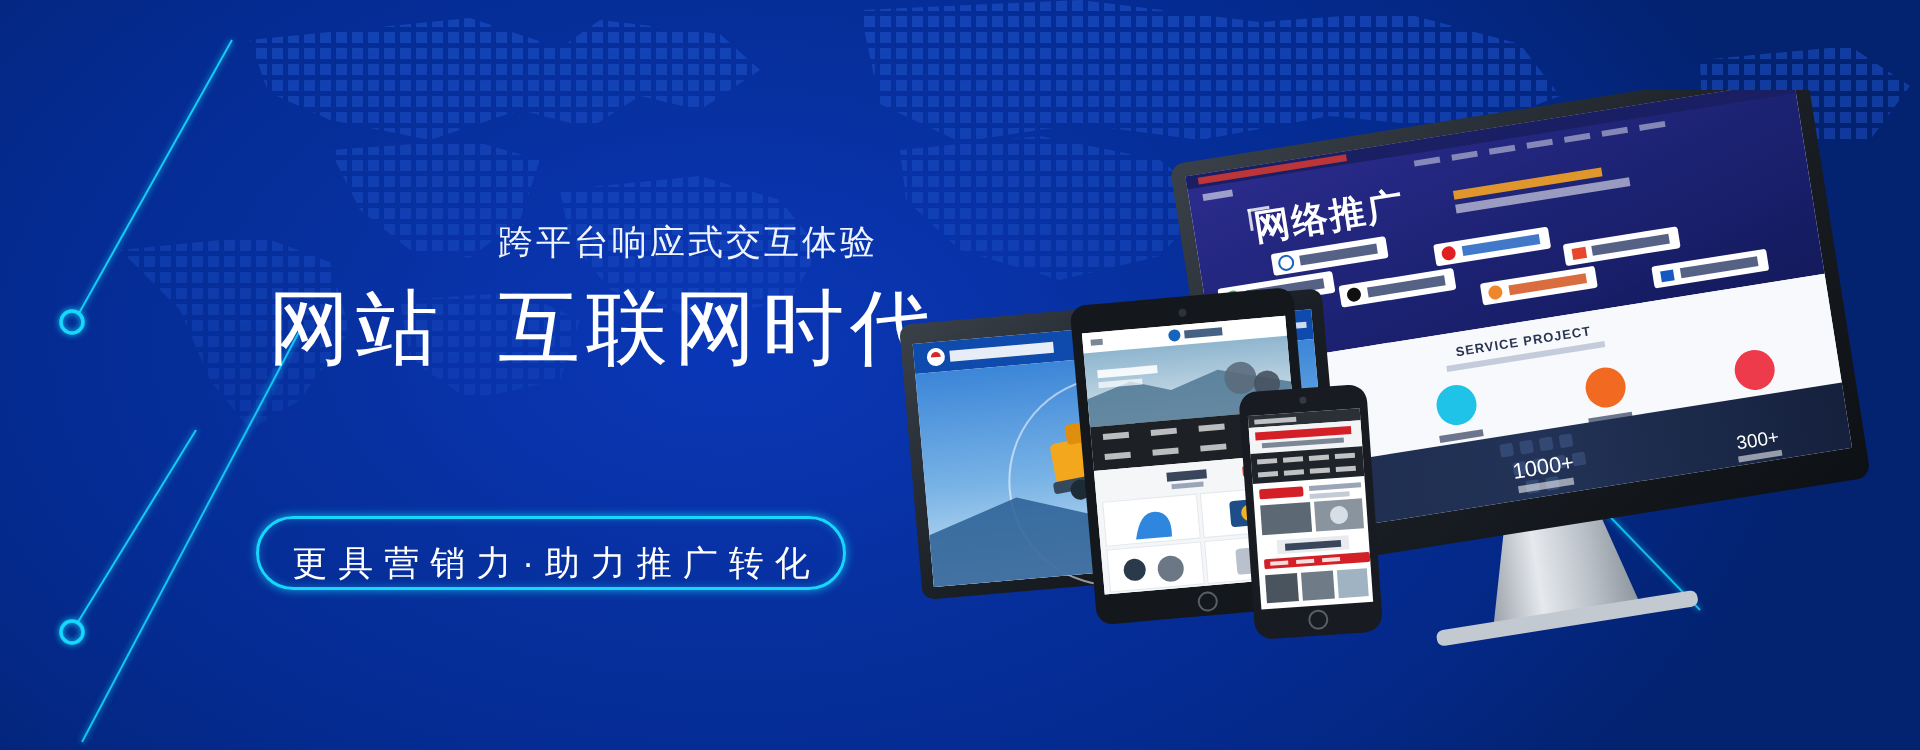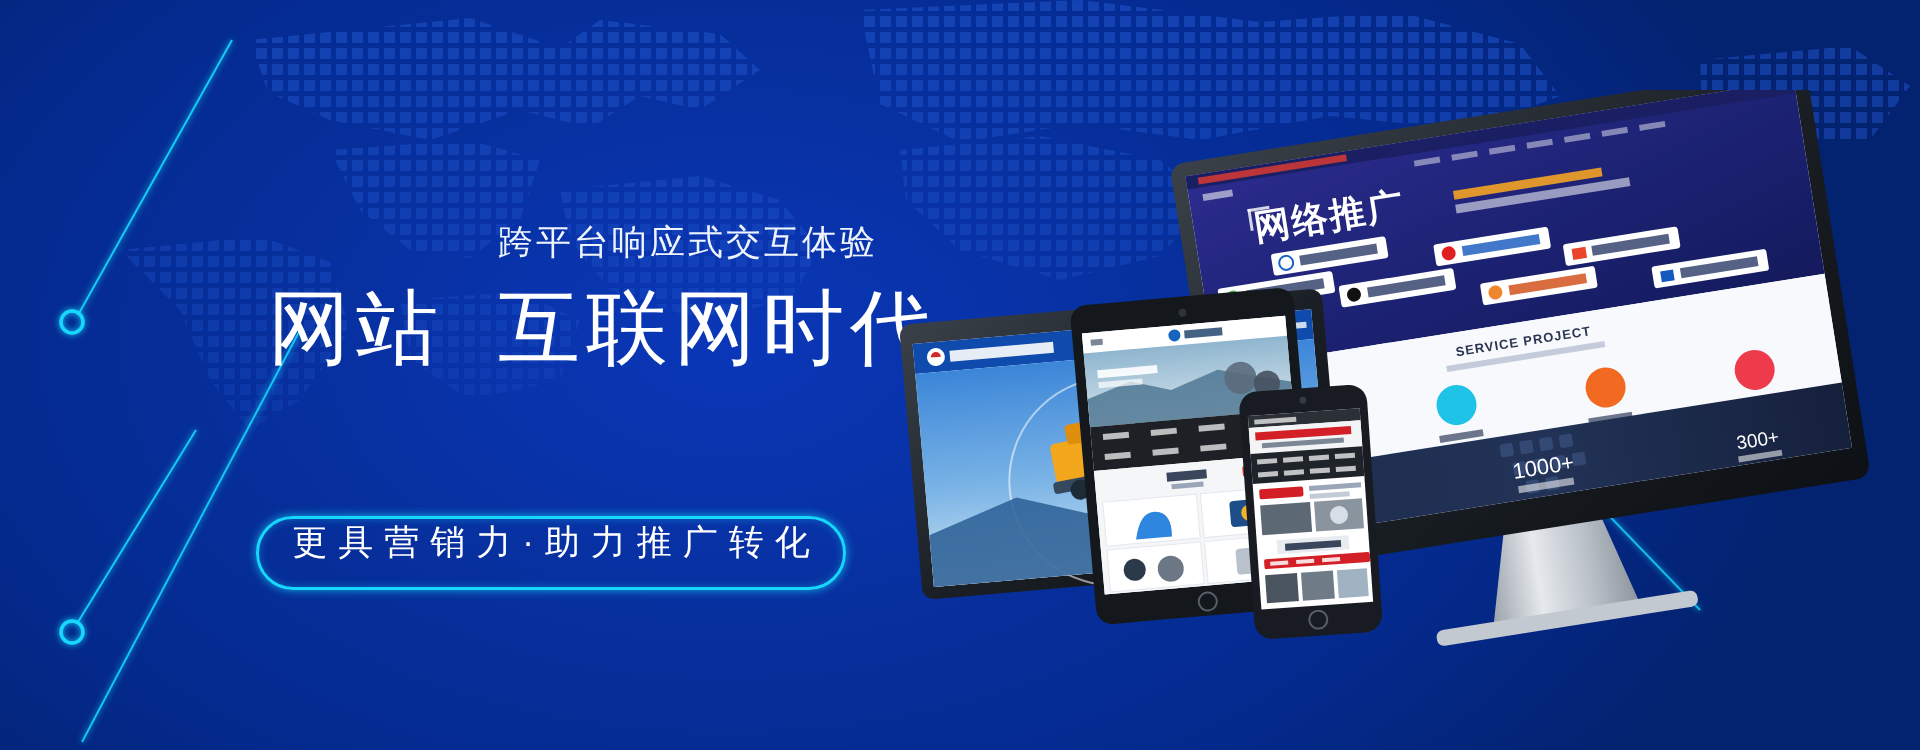--- a/index.html
+++ b/index.html
@@ -34,21 +34,21 @@
   }
   .word-right{
     color:#ffffff;font-size:82px;line-height:96px;letter-spacing:6px;
     white-space:nowrap;margin-left:54px;font-weight:400;
   }
   .tagbox{
     position:absolute;left:240px;top:516px;
     width:590px;height:74px;box-sizing:border-box;
     border:3px solid #16d8ff;border-radius:40px;
     box-shadow:0 0 10px rgba(22,216,255,.75), inset 0 0 9px rgba(22,216,255,.35);
-    display:flex;align-items:flex-start;justify-content:center;
+    display:flex;align-items:flex-end;justify-content:center;
   }
   .tagbox span{
     color:#ffffff;font-size:35px;letter-spacing:11px;white-space:nowrap;
     text-indent:11px;font-weight:400;
   }
   
   .devices{position:absolute;left:880px;top:90px;width:1040px;height:560px;}
   .devices svg{display:block;width:100%;height:100%;}
   .scr-text{font-family:"Liberation Sans",sans-serif;}
 </style>

